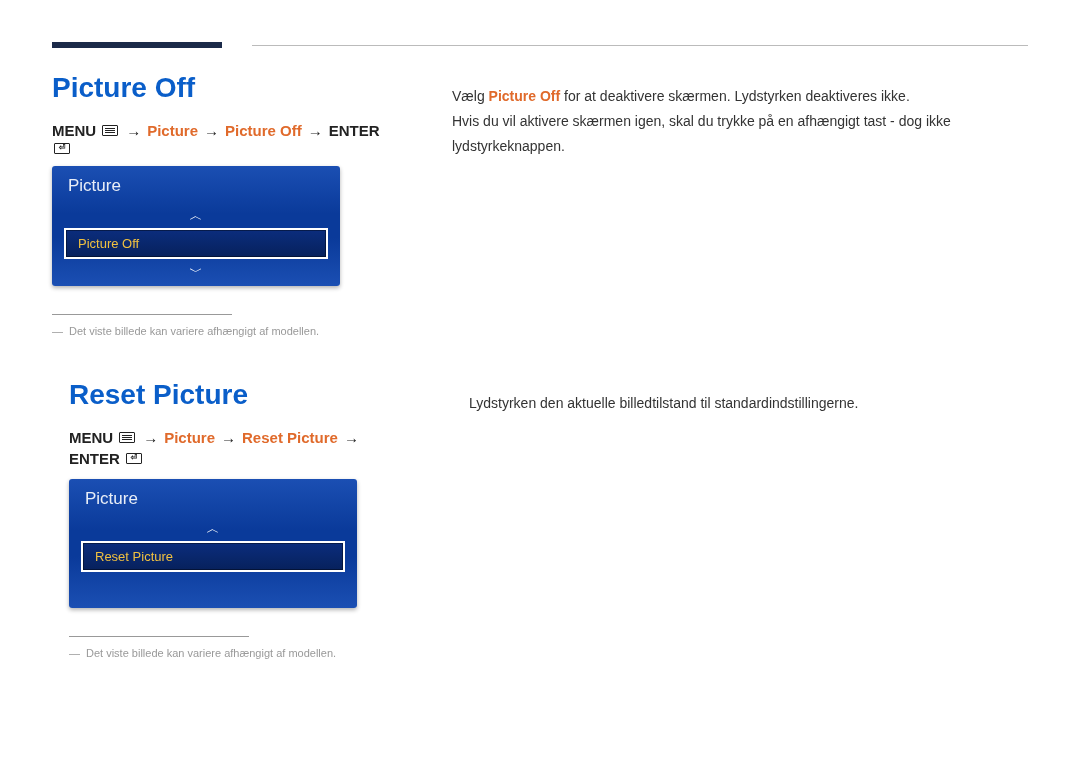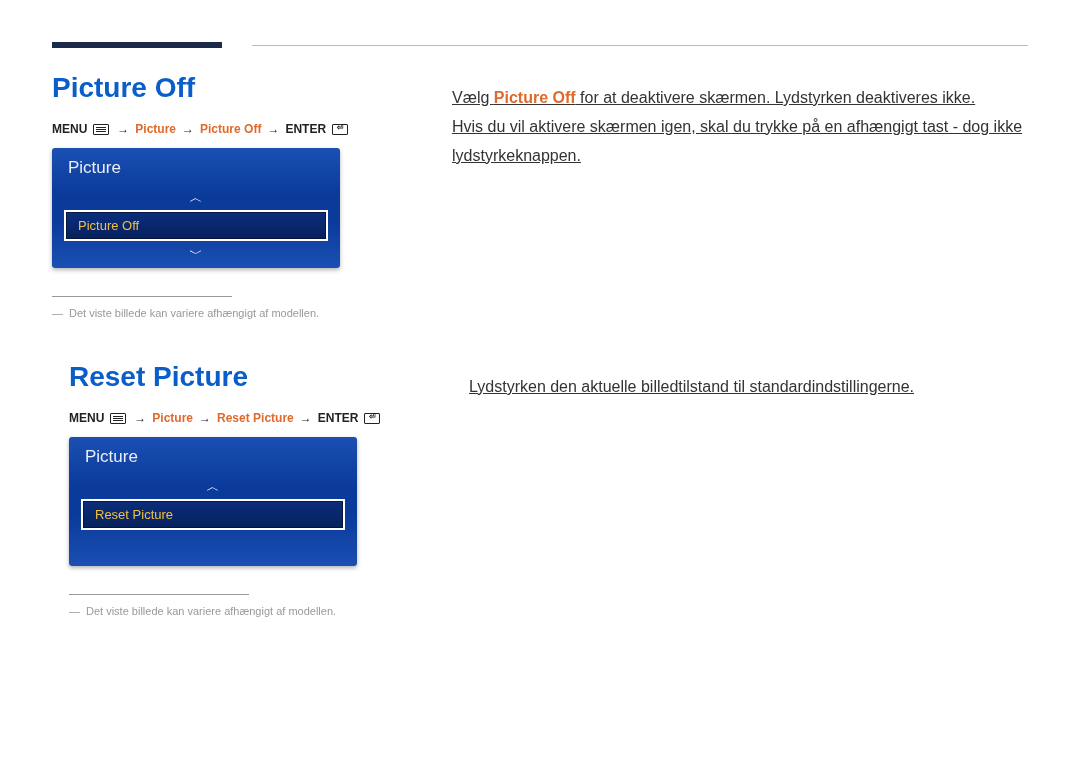--- a/index.html
+++ b/index.html
@@ -31,34 +31,33 @@
   .two-col {
     display: flex;
     gap: 60px;
   }
   .left {
     width: 340px;
     flex-shrink: 0;
   }
   .right {
     flex: 1;
-    font-size: 16px;
+    font-size: 14px;
     line-height: 1.8;
     color: #333;
     padding-top: 12px;
-    text-decoration: underline;
   }
   h1.section-title {
     color: #0a5ec9;
     font-weight: 600;
     font-size: 28px;
     margin-bottom: 18px;
   }
   .breadcrumb {
-    font-size: 12px;
+    font-size: 15px;
     font-weight: 700;
     color: #222;
     margin-bottom: 12px;
     display: flex;
     align-items: center;
     gap: 4px;
     flex-wrap: wrap;
   }
   .breadcrumb .orange { color: #e06a2b; font-weight: 700; }
   .breadcrumb .arrow { font-weight: 400; margin: 0 2px; }

